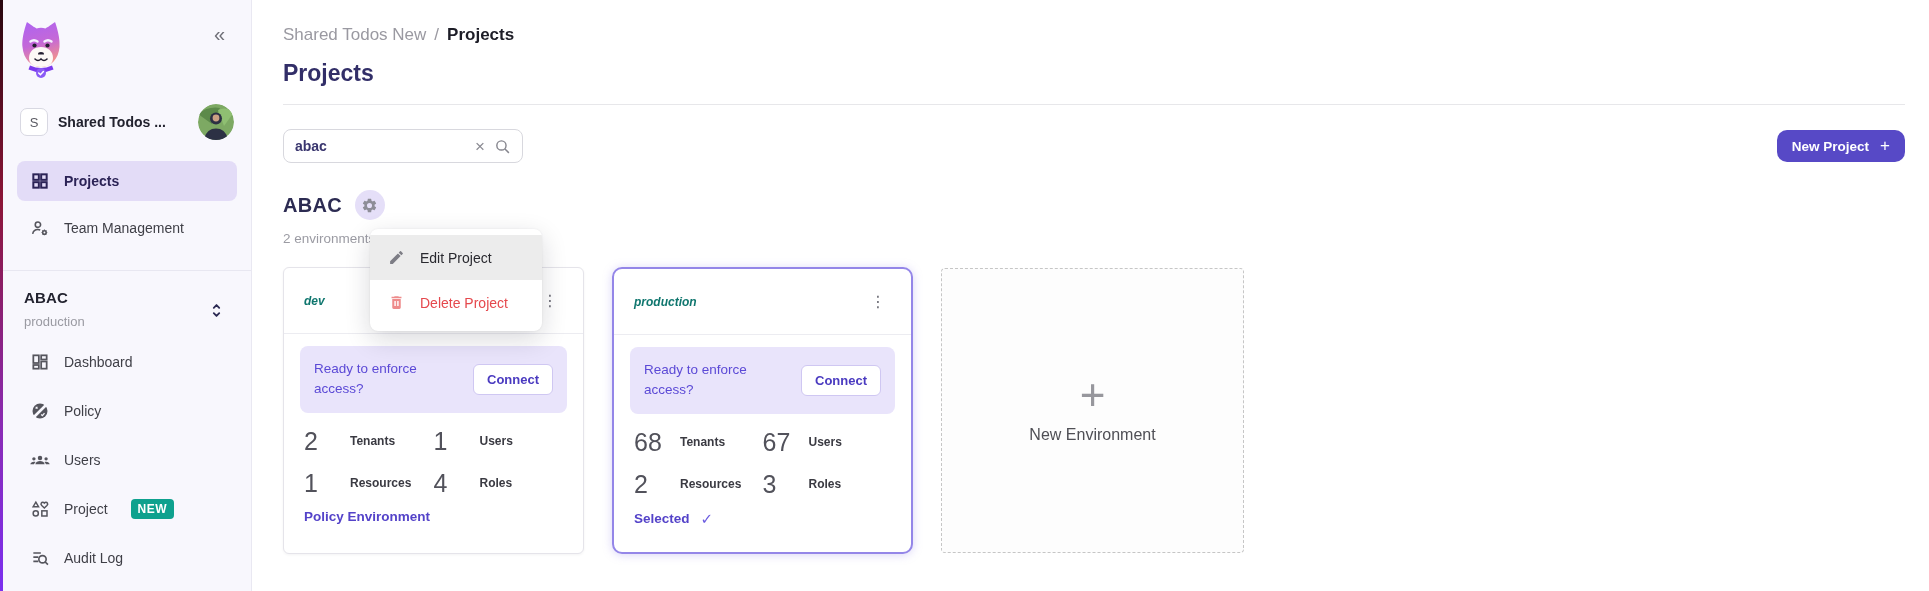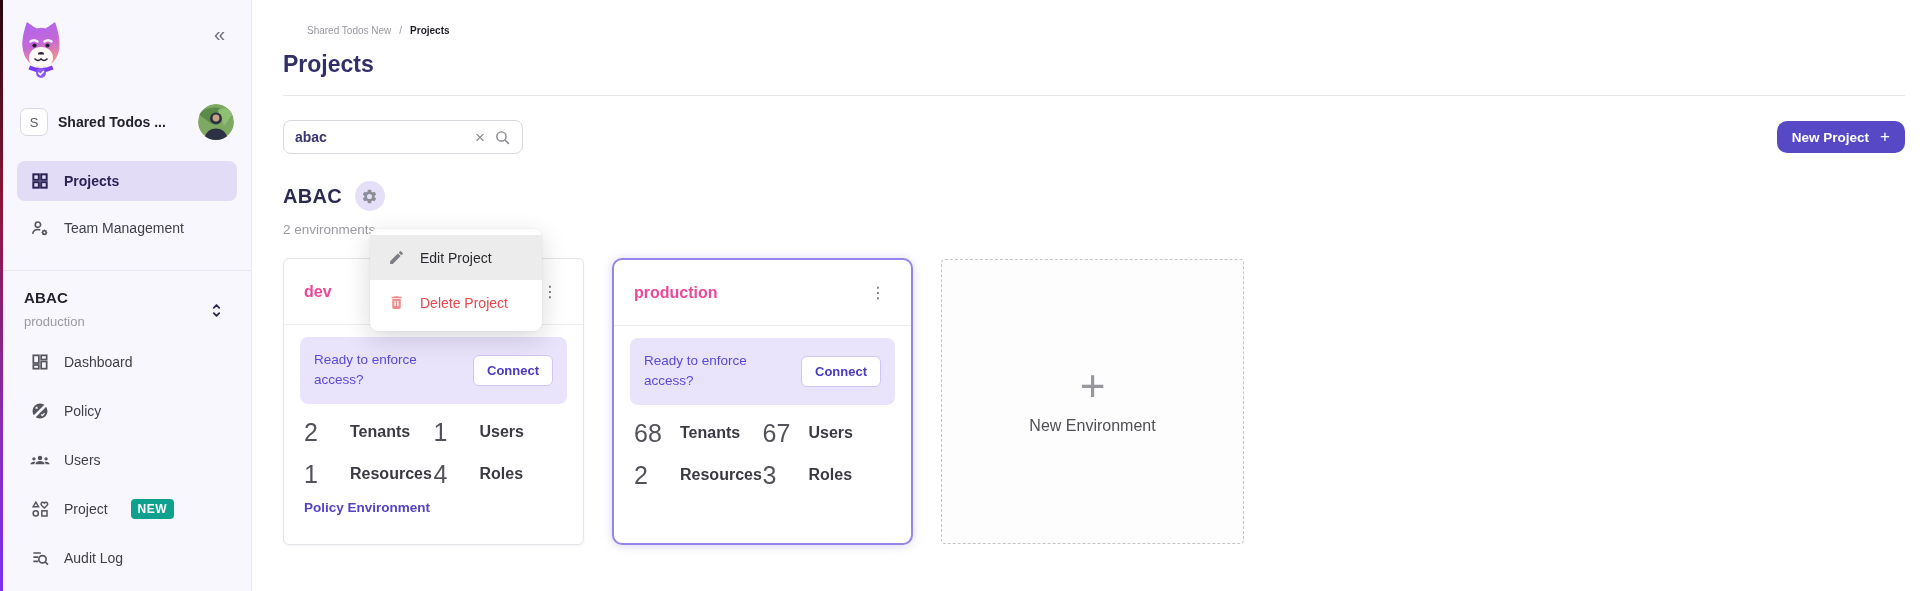--- a/index.html
+++ b/index.html
@@ -40,21 +40,21 @@
   .unfold { position:absolute; right:28px; top:13px; display:flex; }
 
   .env-nav { position:absolute; top:341px; left:14px; right:14px; }
   .env-nav .nav-item { height:42px; margin-bottom:7px; }
   .badge-new { background:#0ea18e; color:#fff; font-size:12px; font-weight:700; letter-spacing:.5px;
     border-radius:4px; padding:3px 7px; margin-left:9px; }
 
   
   .main { flex:1; position:relative; background:#fff; }
   .content { padding:25px 24px 0 31px; }
-  .breadcrumb { font-size:10px; color:#9a99a1; display:flex; gap:8px; align-items:center;margin-left:24px; }
+  .breadcrumb { font-size:17px; color:#9a99a1; display:flex; gap:8px; align-items:center; }
   .breadcrumb .crumb-link { cursor:pointer; }
   .breadcrumb .current { color:#1d1d27; font-weight:700; }
   .page-title { margin-top:15px; font-size:23px; font-weight:700; color:#322e68; }
   .top-divider { border:none; border-top:1px solid #e7e7ea; margin-top:17px; }
 
   .toolbar { display:flex; align-items:center; justify-content:space-between; margin-top:24px; }
   .searchbox { width:240px; height:34px; background:#fff; border:1px solid #d8d8de; border-radius:8px;
     display:flex; align-items:center; gap:9px; padding:0 11px; }
   .searchbox input { flex:1; min-width:0; border:none; outline:none; background:transparent;
     font-family:inherit; font-size:14px; font-weight:700; color:#39356e; }
@@ -69,31 +69,31 @@
   .gear-btn { width:30px; height:30px; border-radius:50%; background:#e5dff8; border:none; cursor:pointer;
     display:flex; align-items:center; justify-content:center; }
   .project-meta { margin-top:11px; font-size:13.5px; color:#9b9ba3; }
 
   .cards { display:flex; gap:28px; margin-top:21px; align-items:stretch; }
   .card { width:301px; height:287px; background:#fff; border:1px solid #e5e4ea; border-radius:6px;
     box-shadow:0 1px 3px rgba(20,20,40,.05); display:flex; flex-direction:column; }
   .card.selected { border:2px solid #9486e8; border-radius:10px; box-shadow:0 1px 10px rgba(148,134,232,.35); }
   .card-head { height:66px; flex-shrink:0; display:flex; align-items:center; justify-content:space-between;
     padding:0 20px; border-bottom:1px solid #ececf1; }
-  .card-title { font-size:16px; font-weight:700; color:#ec4899; }
+  .card-title { font-size:12px; font-weight:700; color:#0f766e;font-style:italic; }
   .kebab { color:#6f6f78; font-size:16px; cursor:pointer; letter-spacing:1px; line-height:1; padding:2px 4px; }
   .banner { margin:12px 16px 0; background:#e9e4fb; border-radius:8px; padding:13px 14px;
     display:flex; align-items:center; justify-content:space-between; }
   .banner-text { width:152px; font-size:13.5px; line-height:1.5; color:#5b49d6; }
   .connect-btn { background:#fff; border:1px solid #cfc7f2; border-radius:6px; padding:7px 13px;
     font-family:inherit; font-size:13px; font-weight:700; color:#4a3ac0; cursor:pointer; }
   .stats { display:grid; grid-template-columns:1fr 1fr; row-gap:13px; padding:14px 20px 0; }
   .stat { display:flex; align-items:center; }
   .stat-value { font-size:25px; font-weight:400; color:#52525b; width:46px; flex-shrink:0; }
-  .stat-label { font-size:16px; font-weight:700; color:#3a3a42; }
+  .stat-label { font-size:12px; font-weight:700; color:#3a3a42; }
   .card-footer { margin-top:11px; padding:0 20px; font-size:13.5px; font-weight:700; color:#5443c9;
     display:flex; align-items:center; gap:11px; cursor:pointer; }
   .footer-check { font-size:15px; font-weight:700; color:#6a5ae0; }
 
   .new-env-card { width:303px; height:285px; margin-top:1px; background:#fdfdfd;
     border:1px dashed #c6c6c6; border-radius:4px; cursor:pointer;
     display:flex; flex-direction:column; align-items:center; justify-content:center; gap:14px; }
   .new-env-plus { font-size:44px; font-weight:100; color:#97979d; line-height:.8; }
   .new-env-label { font-size:16px; color:#4f4f55; }
 
@@ -348,20 +348,24 @@
               </div>
             <div class="stat">
                 <span class="stat-value">2</span>
                 <span class="stat-label">Resources</span>
               </div>
             <div class="stat">
                 <span class="stat-value">3</span>
                 <span class="stat-label">Roles</span>
               </div>
           </div>
+          <div class="card-footer">
+            <span>Selected</span>
+            <span class="footer-check">✓</span>
+          </div>
         </div>
 
         <div class="new-env-card">
           <span class="new-env-plus">+</span>
           <span class="new-env-label">New Environment</span>
         </div>
       </div>
     </div>
 
     <div class="menu-popup">

